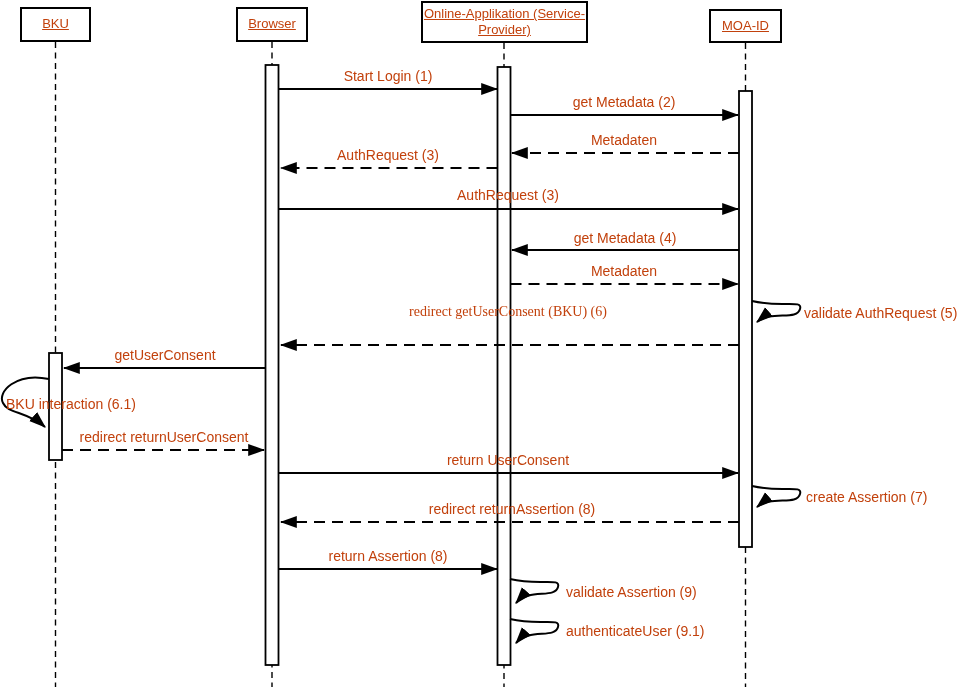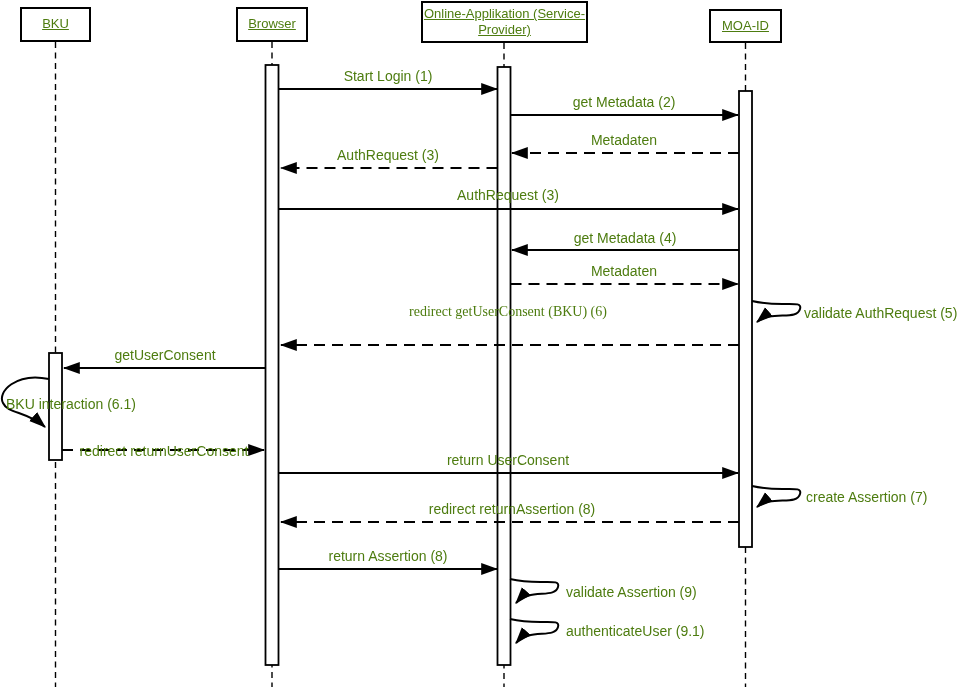--- a/index.html
+++ b/index.html
@@ -1,18 +1,18 @@
 <!DOCTYPE html>
 <html><head>
 <meta charset="utf-8">
 <style>
   html,body{margin:0;padding:0;background:#ffffff;}
   .stage{
     position:relative;width:968px;height:687px;background:#ffffff;
-    font-family:"Liberation Sans",sans-serif;color:#4d7c0f;overflow:hidden;
+    font-family:"Liberation Sans",sans-serif;color:#c2410c;overflow:hidden;
   }
   .stage svg{position:absolute;left:0;top:0;}
   .actor{
     position:absolute;border:2px solid #000;background:#fff;
     display:flex;align-items:center;justify-content:center;
     text-align:center;font-size:13px;line-height:1.25;box-sizing:border-box;
   }
   .actor .u{text-decoration:underline;}
   .msg-label{
     position:absolute;transform:translate(-50%,-50%);
@@ -85,21 +85,21 @@
   <div class="msg-label" style="left:624px;top:102px;">get Metadata (2)</div>
   <div class="msg-label" style="left:624px;top:140px;">Metadaten</div>
   <div class="msg-label" style="left:388px;top:155px;">AuthRequest (3)</div>
   <div class="msg-label" style="left:508px;top:195px;">AuthRequest (3)</div>
   <div class="msg-label" style="left:625px;top:238px;">get Metadata (4)</div>
   <div class="msg-label" style="left:624px;top:271px;">Metadaten</div>
   <div class="msg-label left" style="left:804px;top:313px;">validate AuthRequest (5)</div>
   <div class="msg-label" style="left:508px;top:312px;font-family:Liberation Serif, serif;">redirect getUserConsent (BKU) (6)</div>
   <div class="msg-label" style="left:165px;top:355px;">getUserConsent</div>
   <div class="msg-label left" style="left:6px;top:404px;">BKU interaction (6.1)</div>
-  <div class="msg-label" style="left:164px;top:451px;">redirect returnUserConsent</div>
+  <div class="msg-label" style="left:164px;top:437px;">redirect returnUserConsent</div>
   <div class="msg-label" style="left:508px;top:460px;">return UserConsent</div>
   <div class="msg-label left" style="left:806px;top:497px;">create Assertion (7)</div>
   <div class="msg-label" style="left:508px;top:509px;padding-left:8px;">redirect returnAssertion (8)</div>
   <div class="msg-label" style="left:388px;top:556px;">return Assertion (8)</div>
   <div class="msg-label left" style="left:566px;top:592px;">validate Assertion (9)</div>
   <div class="msg-label left" style="left:566px;top:631px;">authenticateUser (9.1)</div>
 
 </div>
 
 </body></html>

